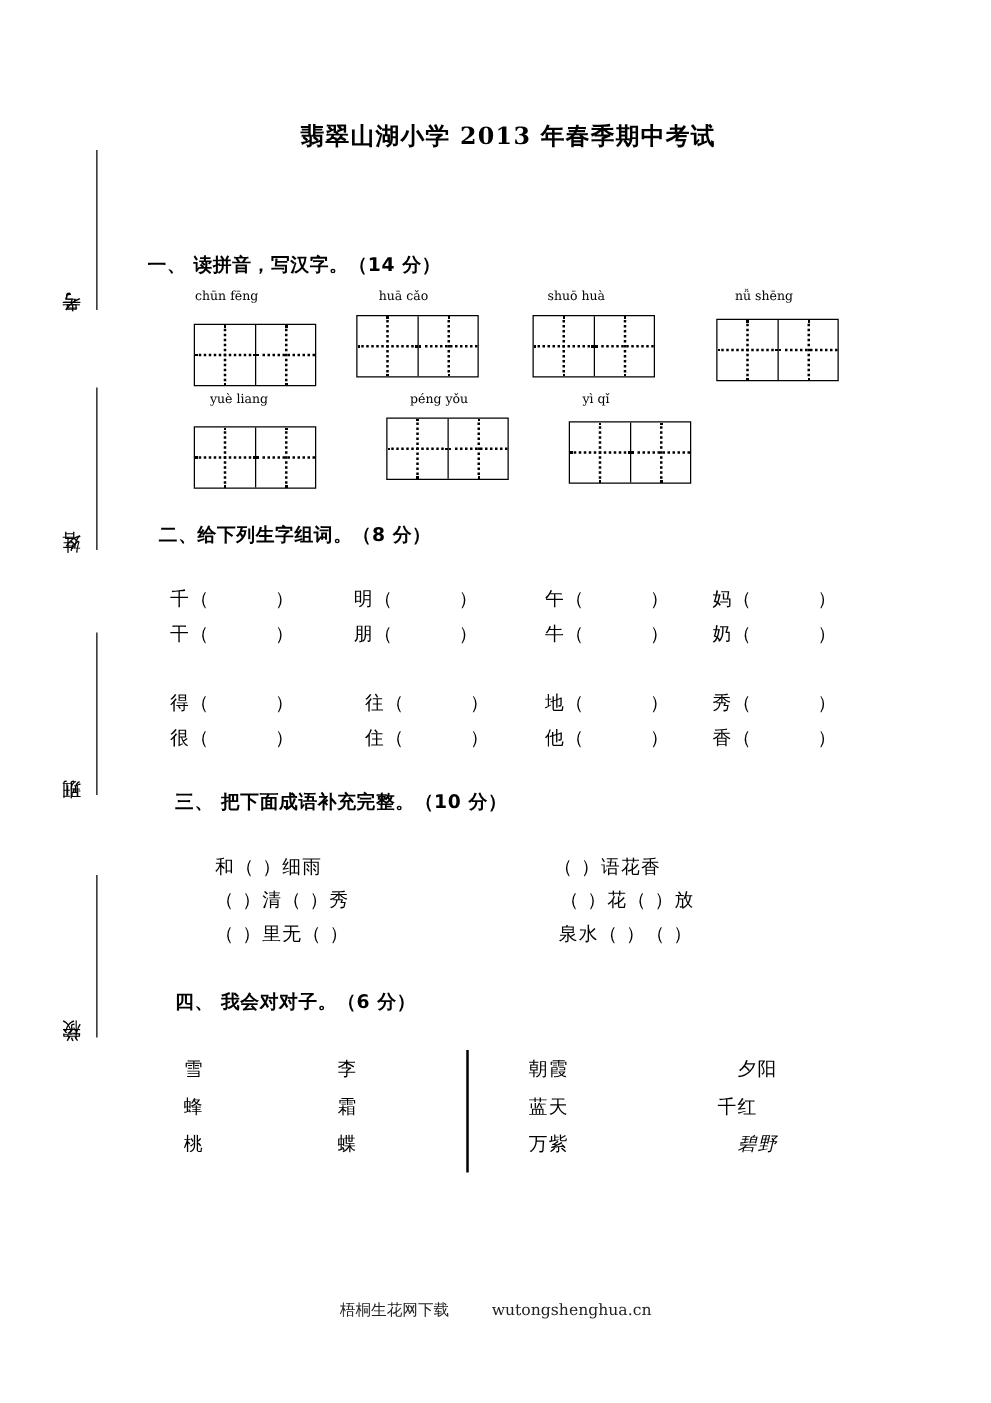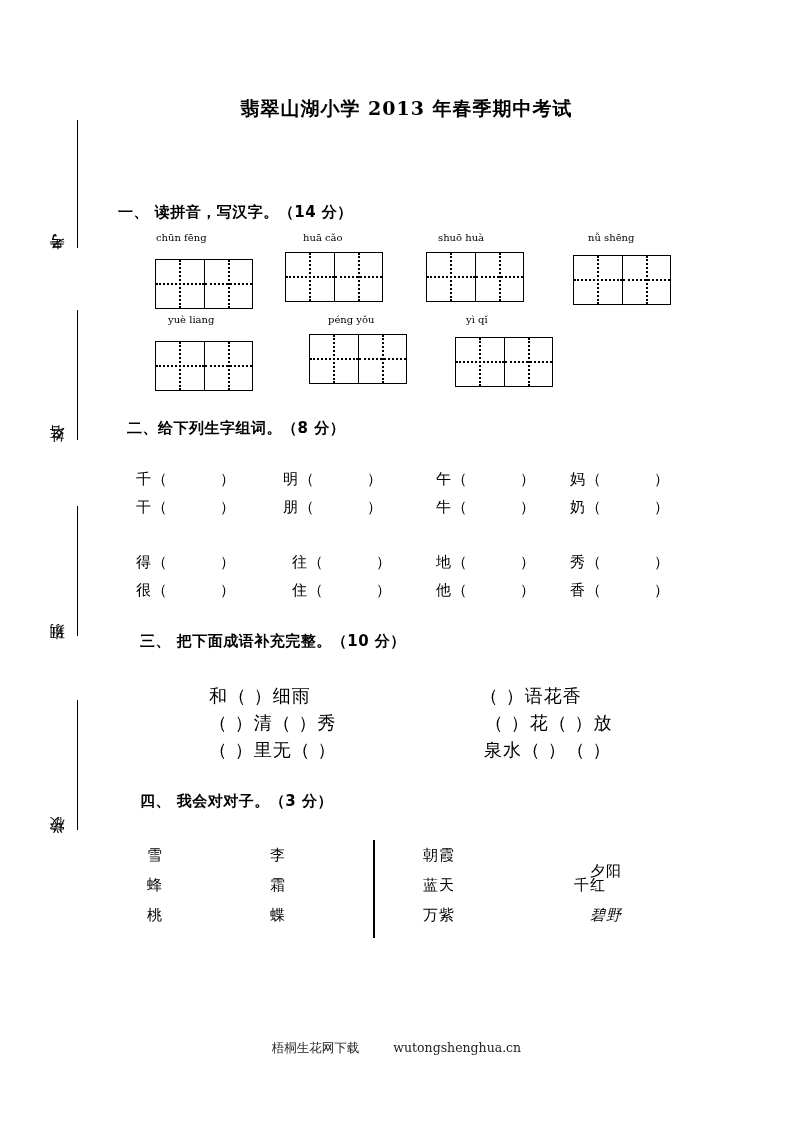--- a/index.html
+++ b/index.html
@@ -132,25 +132,24 @@
   }
   .zuci-cell .ch { letter-spacing: 1px; }
   .zuci-cell .blank {
     display: inline-block;
     min-width: 52px;
   }
 
   
   .idiom {
     position: absolute;
-    font-size: 18px;
+    font-size: 15px;
     white-space: nowrap;
     letter-spacing: 1px;
     font-family: "DejaVu Serif", "Liberation Serif", serif;
-    margin-left: 37px;
   }
 
   
   .pair-word {
     position: absolute;
     font-size: 15px;
     white-space: nowrap;
     letter-spacing: 1px;
     font-family: "DejaVu Serif", "Liberation Serif", serif;
   }
@@ -296,33 +295,33 @@
 
 <div class="idiom" style="left:172px;top:684px;">和（     ）细雨</div>
 <div class="idiom" style="left:443px;top:684px;">（        ）语花香</div>
 
 <div class="idiom" style="left:172px;top:711px;">（     ）清（     ）秀</div>
 <div class="idiom" style="left:448px;top:711px;">（     ）花（   ）放</div>
 
 <div class="idiom" style="left:172px;top:738px;">（     ）里无（     ）</div>
 <div class="idiom" style="left:447px;top:738px;">泉水（     ）（     ）</div>
 
-<div class="section-heading" style="left:140px;top:792px;">四、 我会对对子。（3 分）</div>
+<div class="section-heading" style="left:140px;top:792px;">四、 我会对对子。（6 分）</div>
 
 <div id="pair-divider"></div>
 
 <div class="pair-word" style="left:147px;top:846px;">雪</div>
 <div class="pair-word" style="left:270px;top:846px;">李</div>
 <div class="pair-word" style="left:147px;top:876px;">蜂</div>
 <div class="pair-word" style="left:270px;top:876px;">霜</div>
 <div class="pair-word" style="left:147px;top:906px;">桃</div>
 <div class="pair-word" style="left:270px;top:906px;">蝶</div>
 
 <div class="pair-word" style="left:423px;top:846px;">朝霞</div>
-<div class="pair-word" style="left:590px;top:846px;margin-top:16px;">夕阳</div>
+<div class="pair-word" style="left:590px;top:846px;">夕阳</div>
 <div class="pair-word" style="left:423px;top:876px;">蓝天</div>
 <div class="pair-word" style="left:574px;top:876px;">千红</div>
 <div class="pair-word" style="left:423px;top:906px;">万紫</div>
 <div class="pair-word" style="left:590px;top:906px;font-style:italic;">碧野</div>
 
 <div id="footer">
   <span>梧桐生花网下载</span><span class="site">wutongshenghua.cn</span>
 </div>
 
 </body></html>

